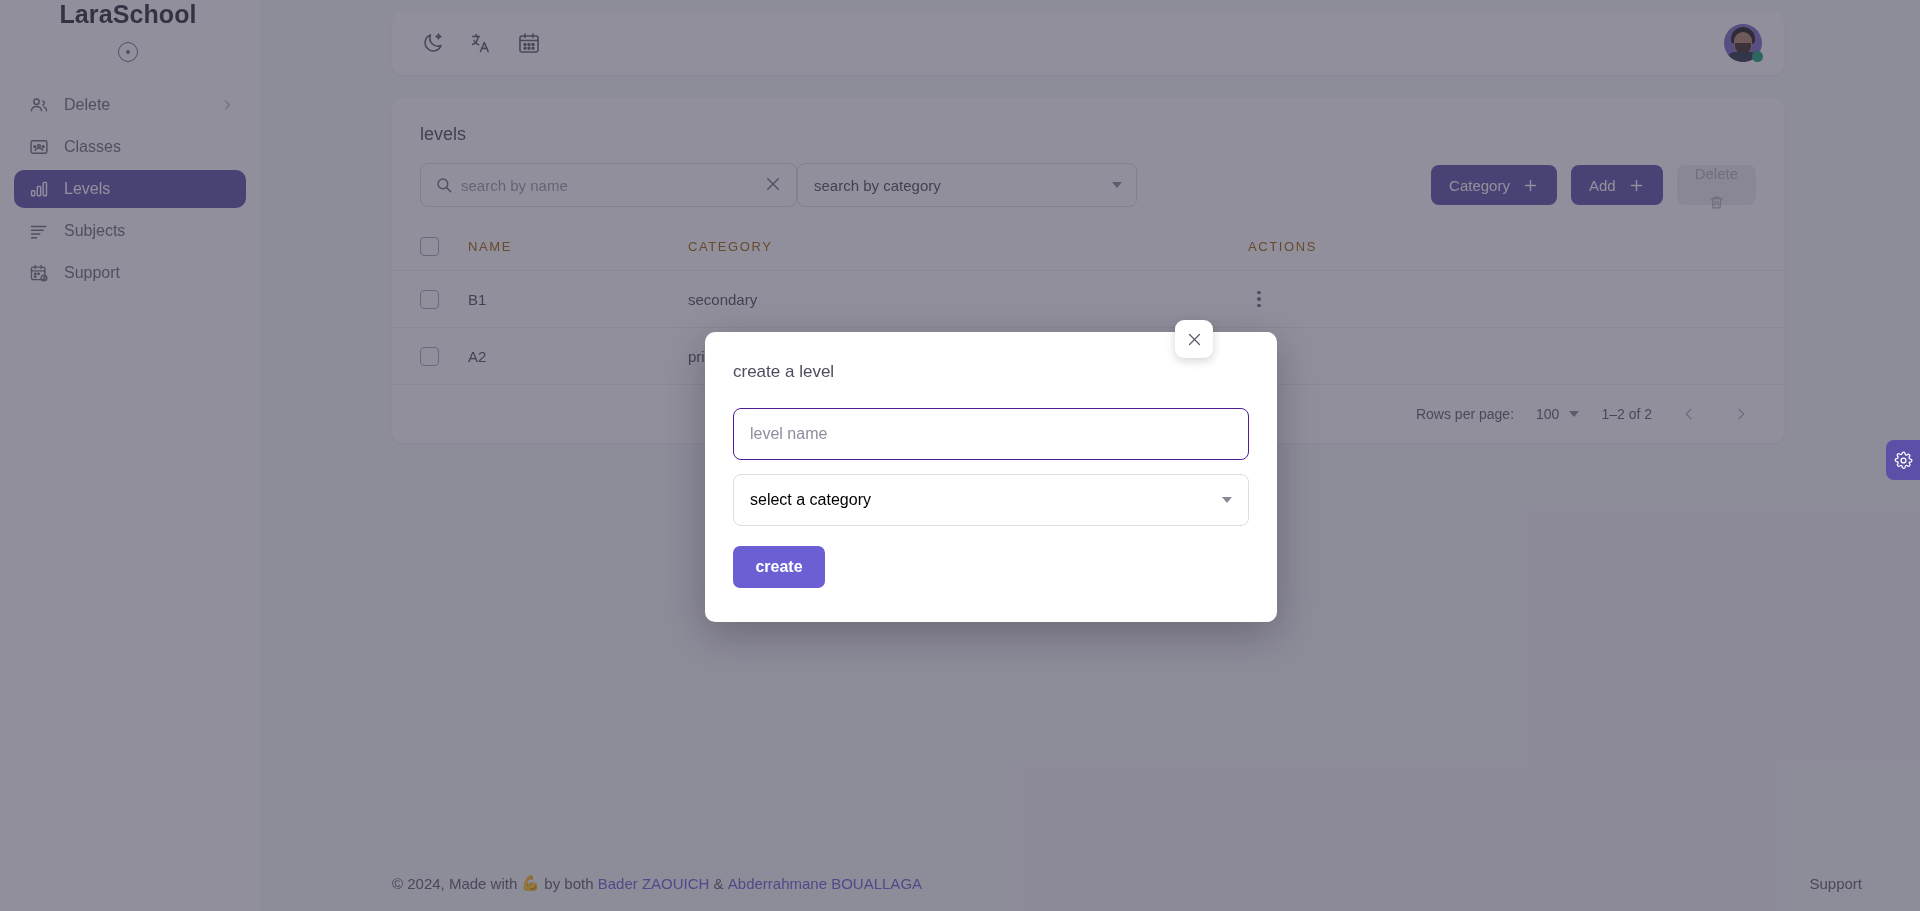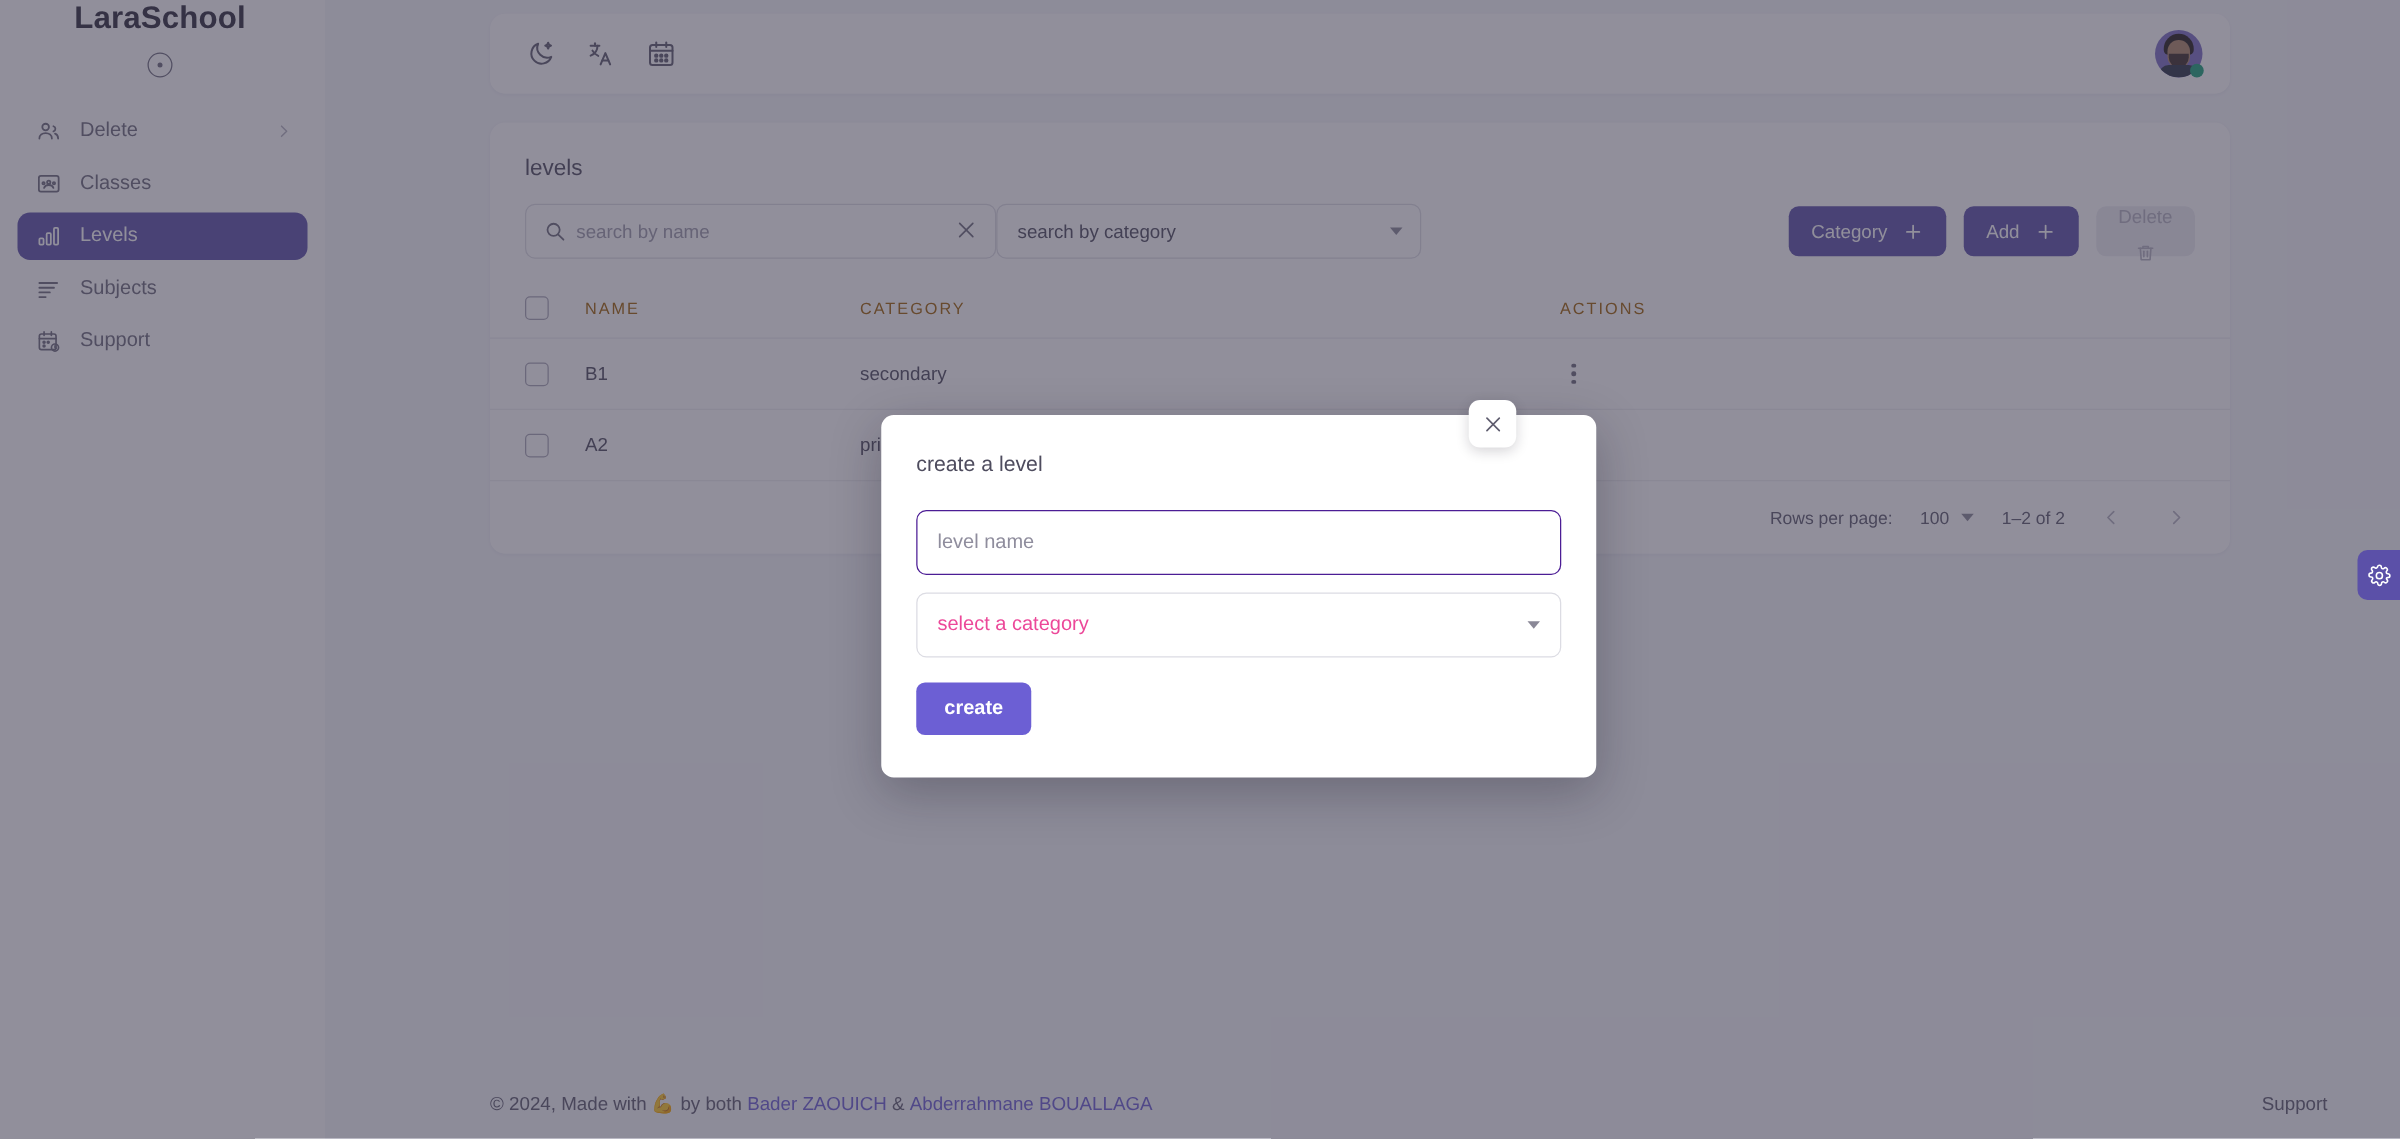--- a/index.html
+++ b/index.html
@@ -371,21 +371,21 @@
   }
   .modal-field input::placeholder { color: #8f8d9d; }
   .modal-select {
     width: 100%; height: 52px;
     border: 1px solid #dcdce3;
     border-radius: 8px;
     display: flex; align-items: center; justify-content: space-between;
     padding: 0 16px;
     margin-bottom: 20px;
     font-size: 16px;
-    color: #ec4899;
+    color: #000000;
     cursor: pointer;
     background: #fff;
   }
   .modal-create {
     height: 42px;
     min-width: 92px;
     padding: 0 22px;
     border: none;
     border-radius: 7px;
     background: #6c5fd4;

